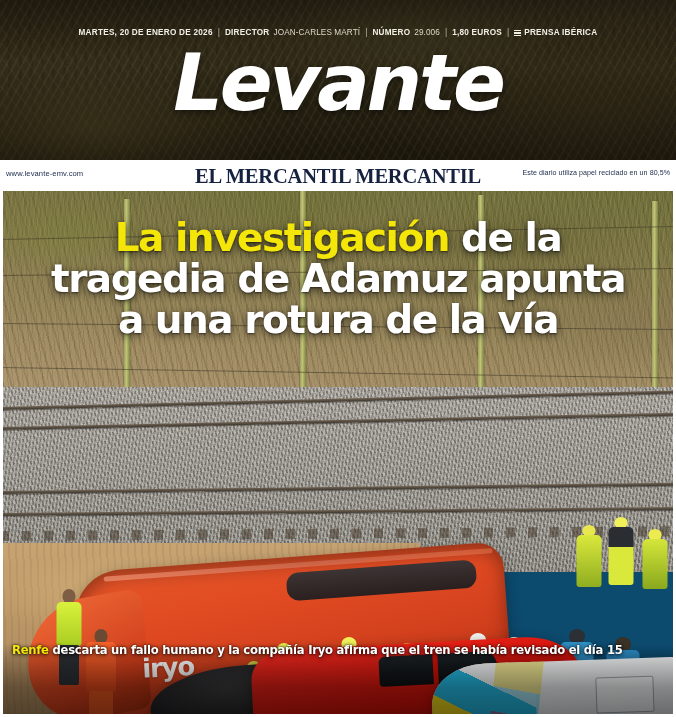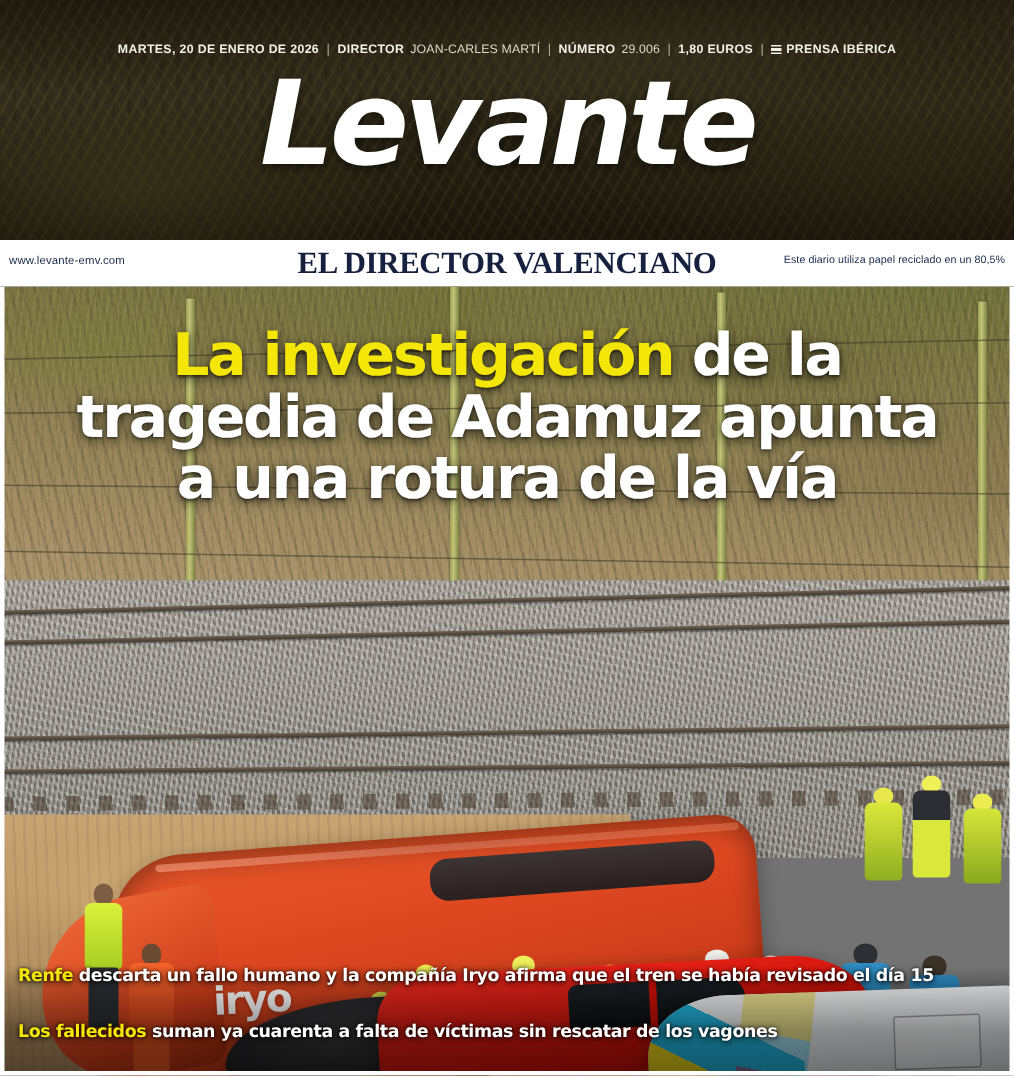--- a/index.html
+++ b/index.html
@@ -128,21 +128,21 @@
   .substrip .recycle {
     position:absolute; right:6px; top:9px;
     font-size:7.1px; color:#1a2a4a; letter-spacing:.05px;
   }
 
   
   .photo {
     position:relative;
     width:676px; height:526px;
     overflow:hidden;
-    background:#737373;
+    background:#0c4a6e;
   }
 
   
   .embankment {
     position:absolute; left:0; top:0; width:676px; height:215px;
     background:
       radial-gradient(ellipse 150px 60px at 10% 20%, rgba(122,126,58,.55), transparent 70%),
       radial-gradient(ellipse 180px 70px at 42% 10%, rgba(110,112,52,.5), transparent 72%),
       radial-gradient(ellipse 170px 64px at 76% 24%, rgba(98,96,48,.45), transparent 72%),
       radial-gradient(ellipse 200px 76px at 95% 60%, rgba(132,112,78,.45), transparent 74%),
@@ -409,21 +409,21 @@
     </div>
 
 
     <div class="masthead">
       <span class="word">Levante</span>
     </div>
   </div>
 
   <div class="substrip">
     <span class="url">www.levante-emv.com</span>
-    <span class="sub-title">EL DIRECTOR VALENCIANO</span>
+    <span class="sub-title">EL MERCANTIL MERCANTIL</span>
     <span class="recycle">Este diario utiliza papel reciclado en un 80,5%</span>
   </div>
 
   <div class="photo">
 
     <div class="embankment"></div>
     <div class="brush"></div>
 
     <div class="post" style="left:124px; top:8px; height:208px;"></div>
     <div class="post" style="left:300px; top:0px; height:216px;"></div>
@@ -532,23 +532,20 @@
     <h1 class="headline">
       <span class="hl-yellow">La investigación</span><span> de la</span><br>
       <span>tragedia de Adamuz apunta</span><br>
       <span>a una rotura de la vía</span>
     </h1>
 
     <div class="teasers">
       <div class="teaser">
         <span class="hl-yellow">Renfe</span><span> descarta un fallo humano y la compañía Iryo afirma que el tren se había revisado el día 15</span>
       </div>
-      <div class="teaser">
-        <span class="hl-yellow">Los fallecidos</span><span> suman ya cuarenta a falta de víctimas sin rescatar de los vagones</span>
-      </div>
     </div>
 
     <div class="frame-l"></div>
     <div class="frame-r"></div>
     <div class="frame-b"></div>
   </div>
 
 </div>
 
 </body></html>

